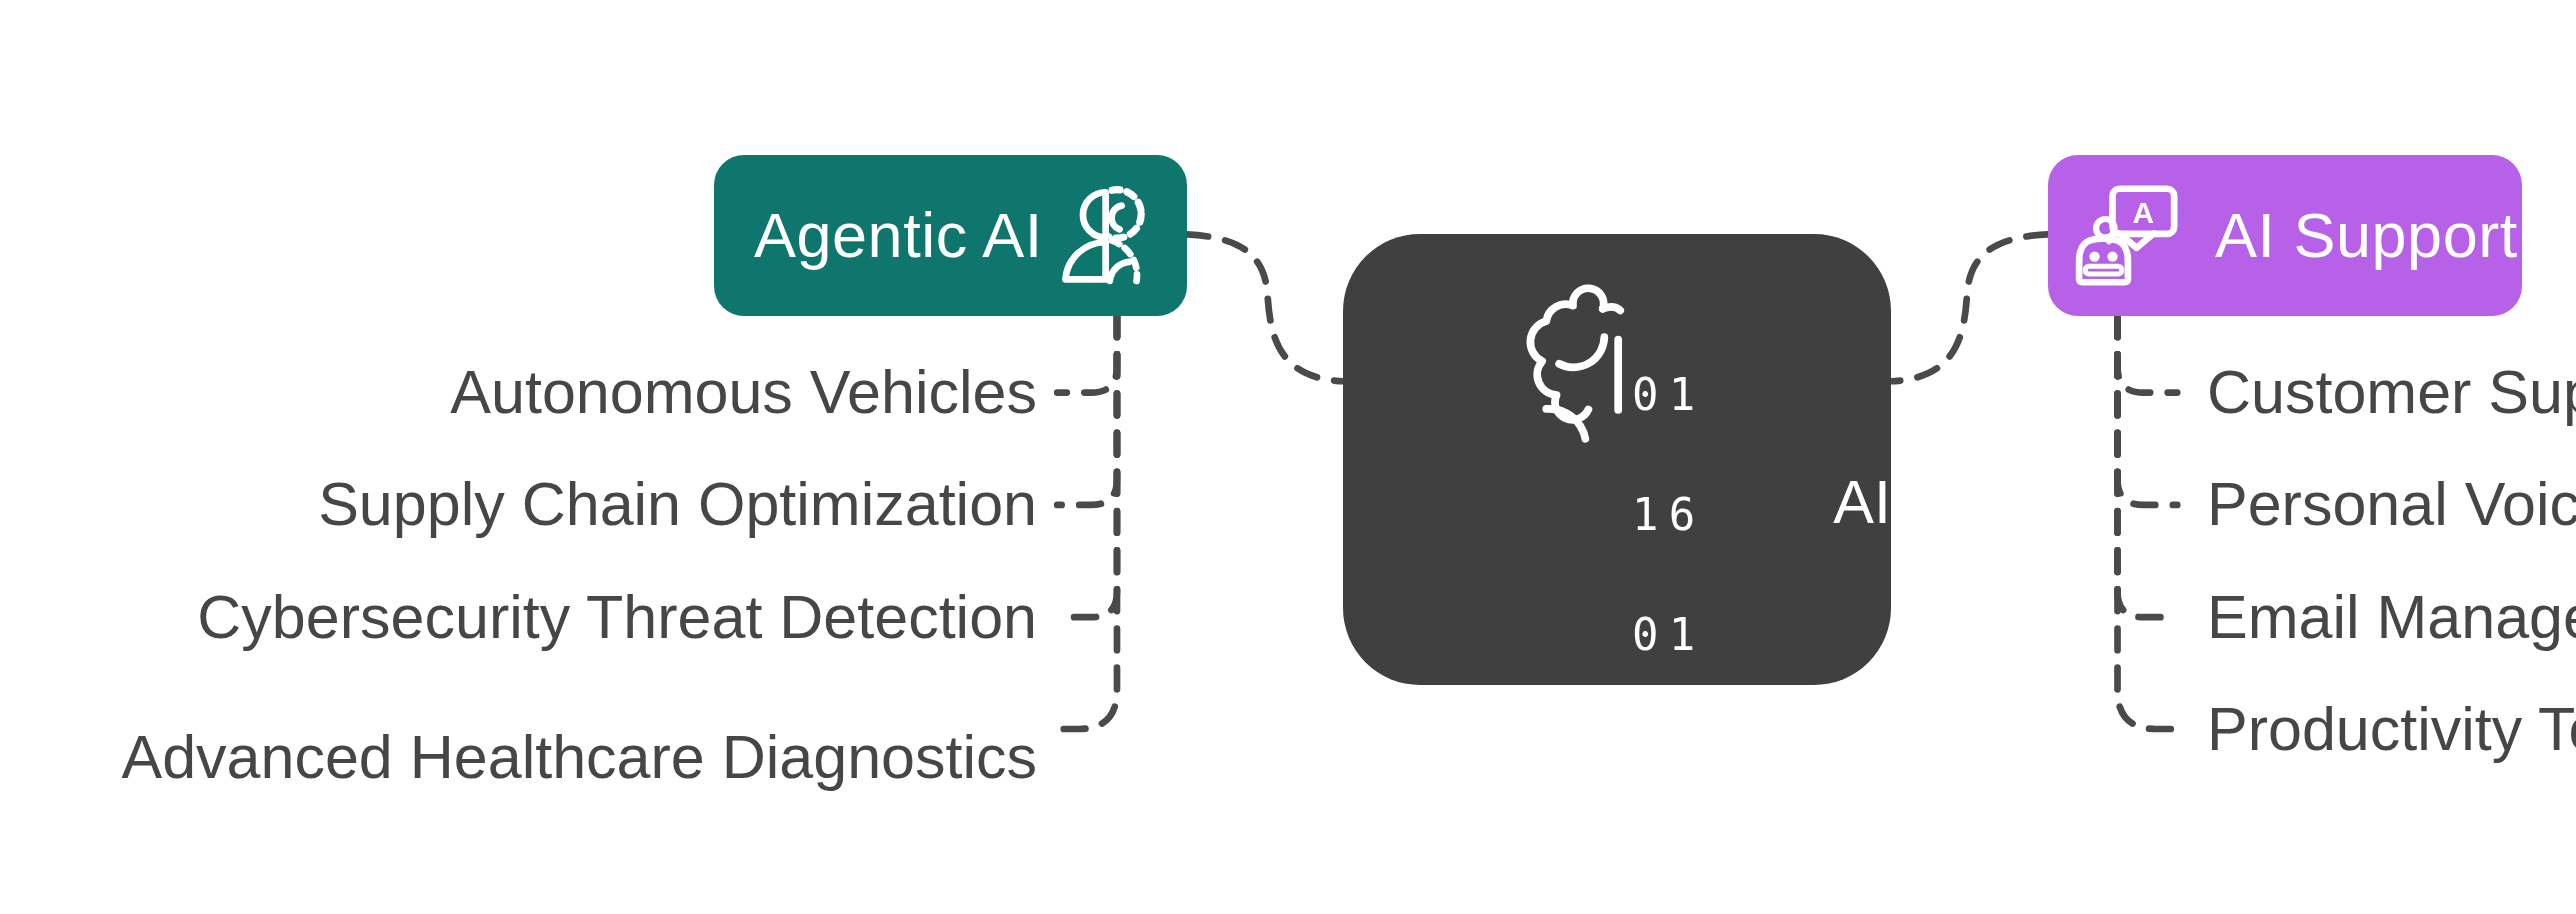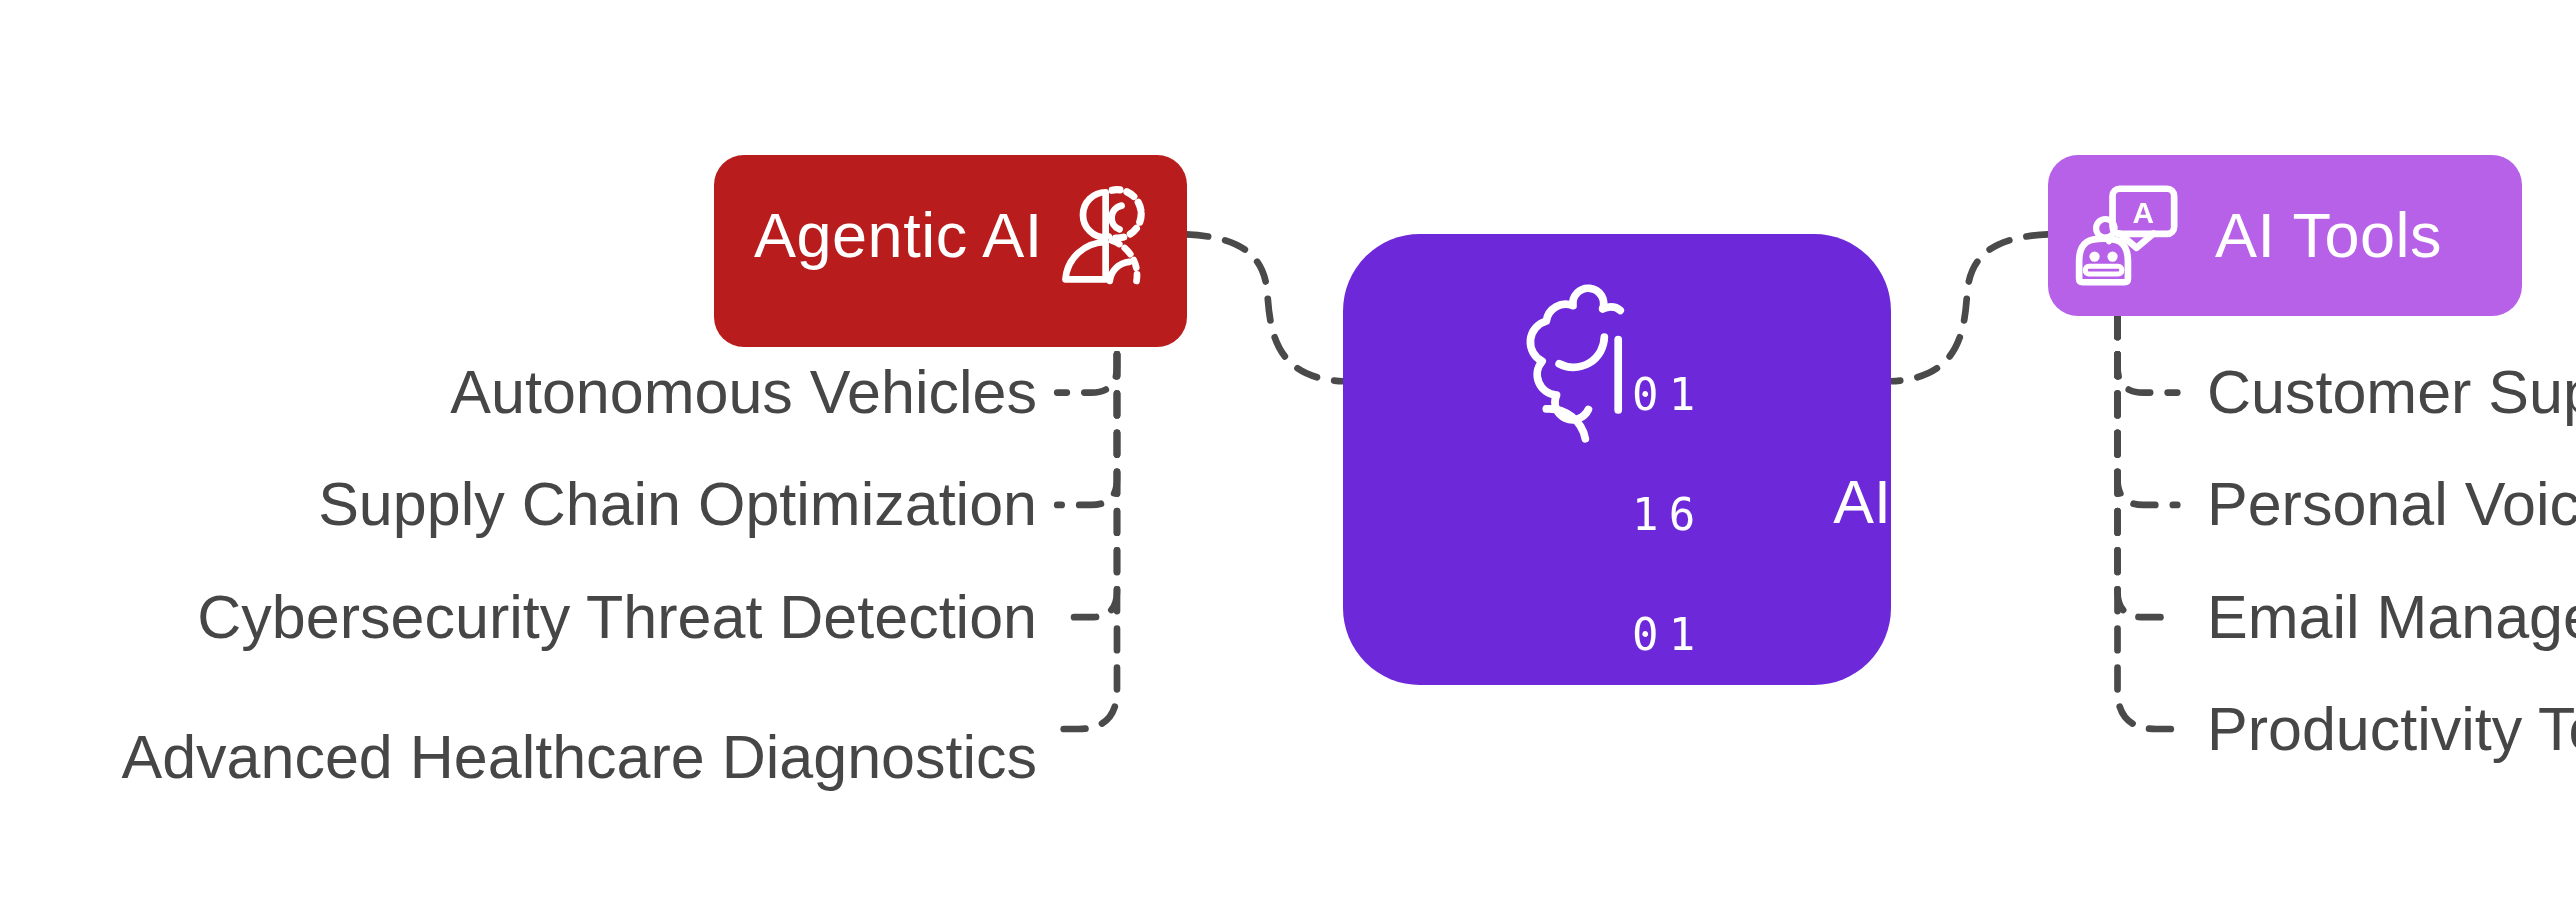--- a/index.html
+++ b/index.html
@@ -45,21 +45,21 @@
     <path class="connector" d="M 2168 612 V 930 Q 2168 980 2118 980 H 2052"></path>
     <path class="connector" d="M 2168 612 V 1148 Q 2168 1198 2118 1198 H 2052"></path>
     <path class="connector" d="M 2168 612 V 1340 Q 2168 1415 2093 1415 H 2052"></path>
 
     <path class="connector" d="M 4110 612 V 712 Q 4110 762 4160 762 H 4226"></path>
     <path class="connector" d="M 4110 612 V 930 Q 4110 980 4160 980 H 4226"></path>
     <path class="connector" d="M 4110 612 V 1148 Q 4110 1198 4160 1198 H 4226"></path>
     <path class="connector" d="M 4110 612 V 1340 Q 4110 1415 4185 1415 H 4226"></path>
   </svg>
 
-  <div class="node" style="left: 714px; top: 155px; width: 473px; height: 192px; background-color: #b91c1c;">
+  <div class="node" style="left: 714px; top: 155px; width: 473px; height: 161px; background-color: #0f766e;">
     <div class="node-label" style="left:40px;top:49px;">Agentic AI</div>
 
     <svg class="icon-svg" style="left:340px;top:28px;" width="111" height="103" viewBox="0 0 215 200">
       <defs>
           <clipPath id="gclip">
             <rect x="106" y="-10" width="120" height="135"></rect>
           </clipPath>
         </defs>
       <path class="istroke" stroke-width="13" d="M100 18 A44 44 0 0 0 100 106 Z"></path>
       <path class="istroke" stroke-width="13" d="M100 115 V187 H22 A78 78 0 0 1 100 115 Z"></path>
@@ -78,24 +78,24 @@
       <rect class="istroke" stroke-width="13" x="75" y="7" width="120" height="88" rx="14"></rect>
       <path class="istroke" stroke-width="13" d="M88 94 L122 122 L155 94"></path>
       <text x="135" y="73" text-anchor="middle" fill="#fff" font-family="Liberation Sans, sans-serif" font-size="58" font-weight="700">A</text>
       <circle class="istroke" stroke-width="12" cx="61" cy="84" r="18"></circle>
       <path class="istroke" stroke-width="11" d="M64 101 L68 110"></path>
       <path class="istroke" stroke-width="13" d="M10 182 V148 C10 107 34 104 57 104 C81 104 105 107 105 148 V182 Q105 189 98 189 H17 Q10 189 10 182 Z"></path>
       <circle cx="40" cy="139" r="10" fill="#fff"></circle>
       <circle cx="75" cy="139" r="10" fill="#fff"></circle>
       <rect class="istroke" stroke-width="10" x="22" y="158" width="71" height="15" rx="7"></rect>
     </svg>
-    <div class="node-label" style="left:167px;top:49px;">AI Tools</div>
+    <div class="node-label" style="left:167px;top:49px;">AI Support</div>
   </div>
 
-  <div class="node center-node" style="left: 1343px; top: 234px; width: 548px; height: 451px; background-color: #6d28d9;">
+  <div class="node center-node" style="left: 1343px; top: 234px; width: 548px; height: 451px; background-color: #404040;">
 
     <svg class="icon-svg" style="left:192px;top:59px;" width="95" height="160" viewBox="0 0 185 310">
       <path class="istroke" stroke-width="15" d="M132 30 a30 30 0 1 0 -58 -6 a38 38 0 0 0 -52 30 a42 42 0 0 0 -8 78 a40 40 0 0 0 28 66 a34 34 0 1 0 62 28"></path>
       <path class="istroke" stroke-width="15" d="M135 85 a60 60 0 0 1 -88 52"></path>
       <path class="istroke" stroke-width="15" d="M22 225 a72 72 0 0 1 76 58"></path>
       <path class="istroke" stroke-width="15" d="M132 30 c14 -6 26 -4 34 3"></path>
       <path class="istroke" stroke-width="15" d="M162 90 V227"></path>
     </svg>
 
     <div class="binary" style="left:289px;top:61px;">

